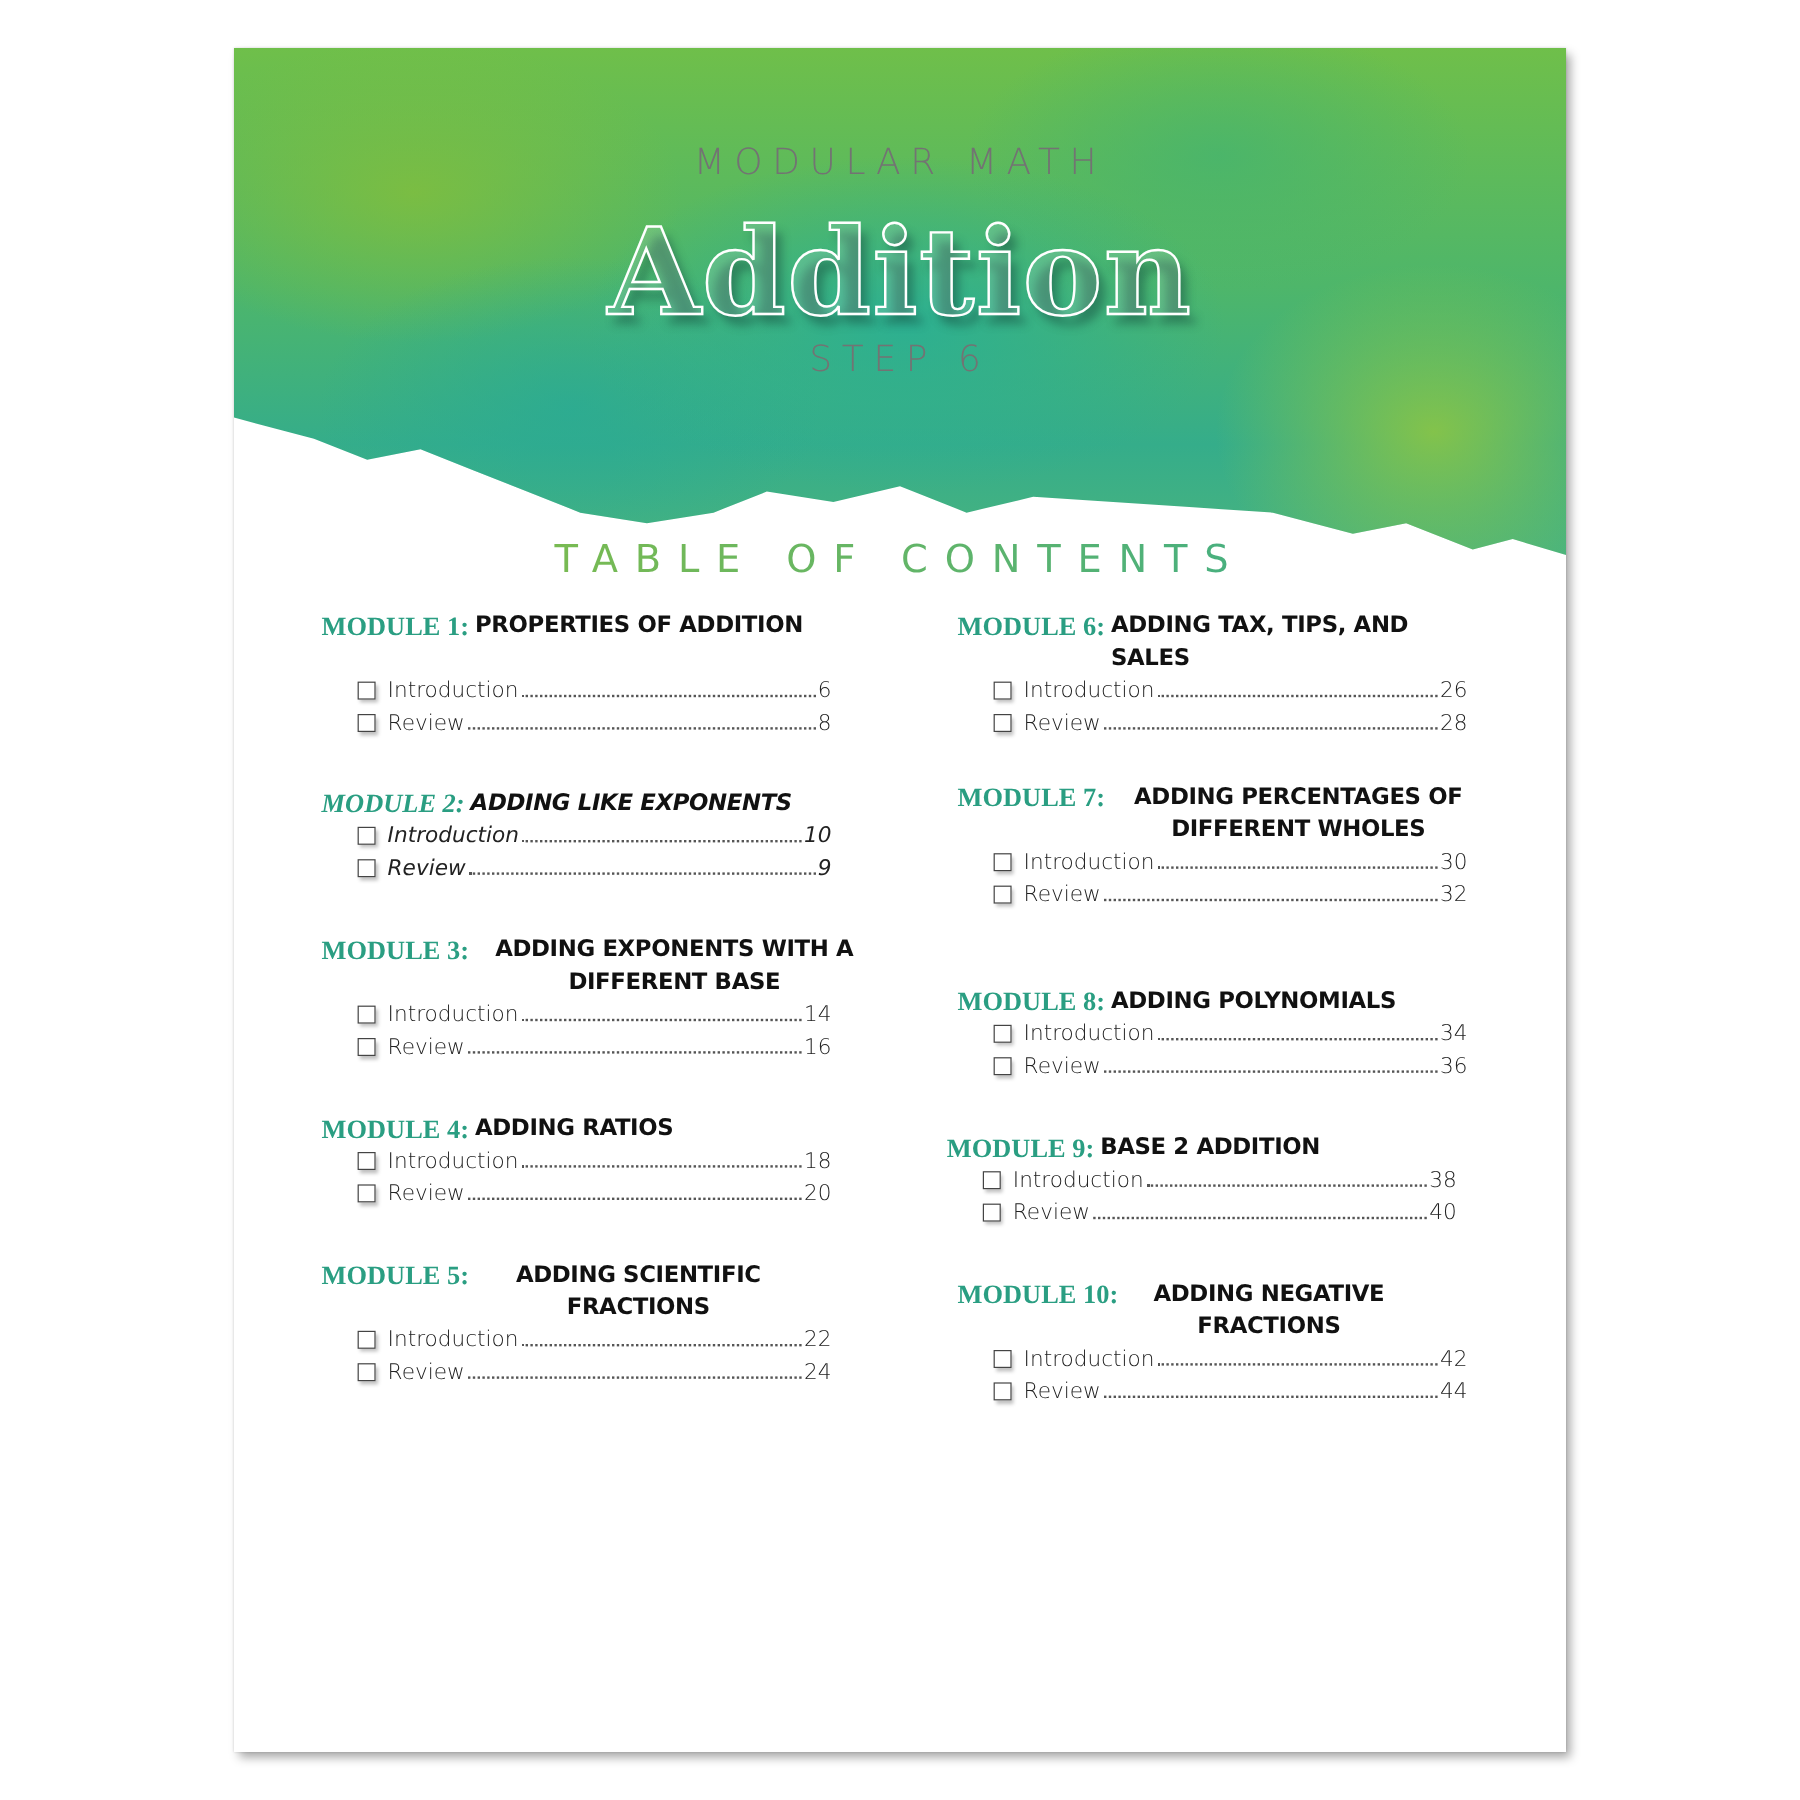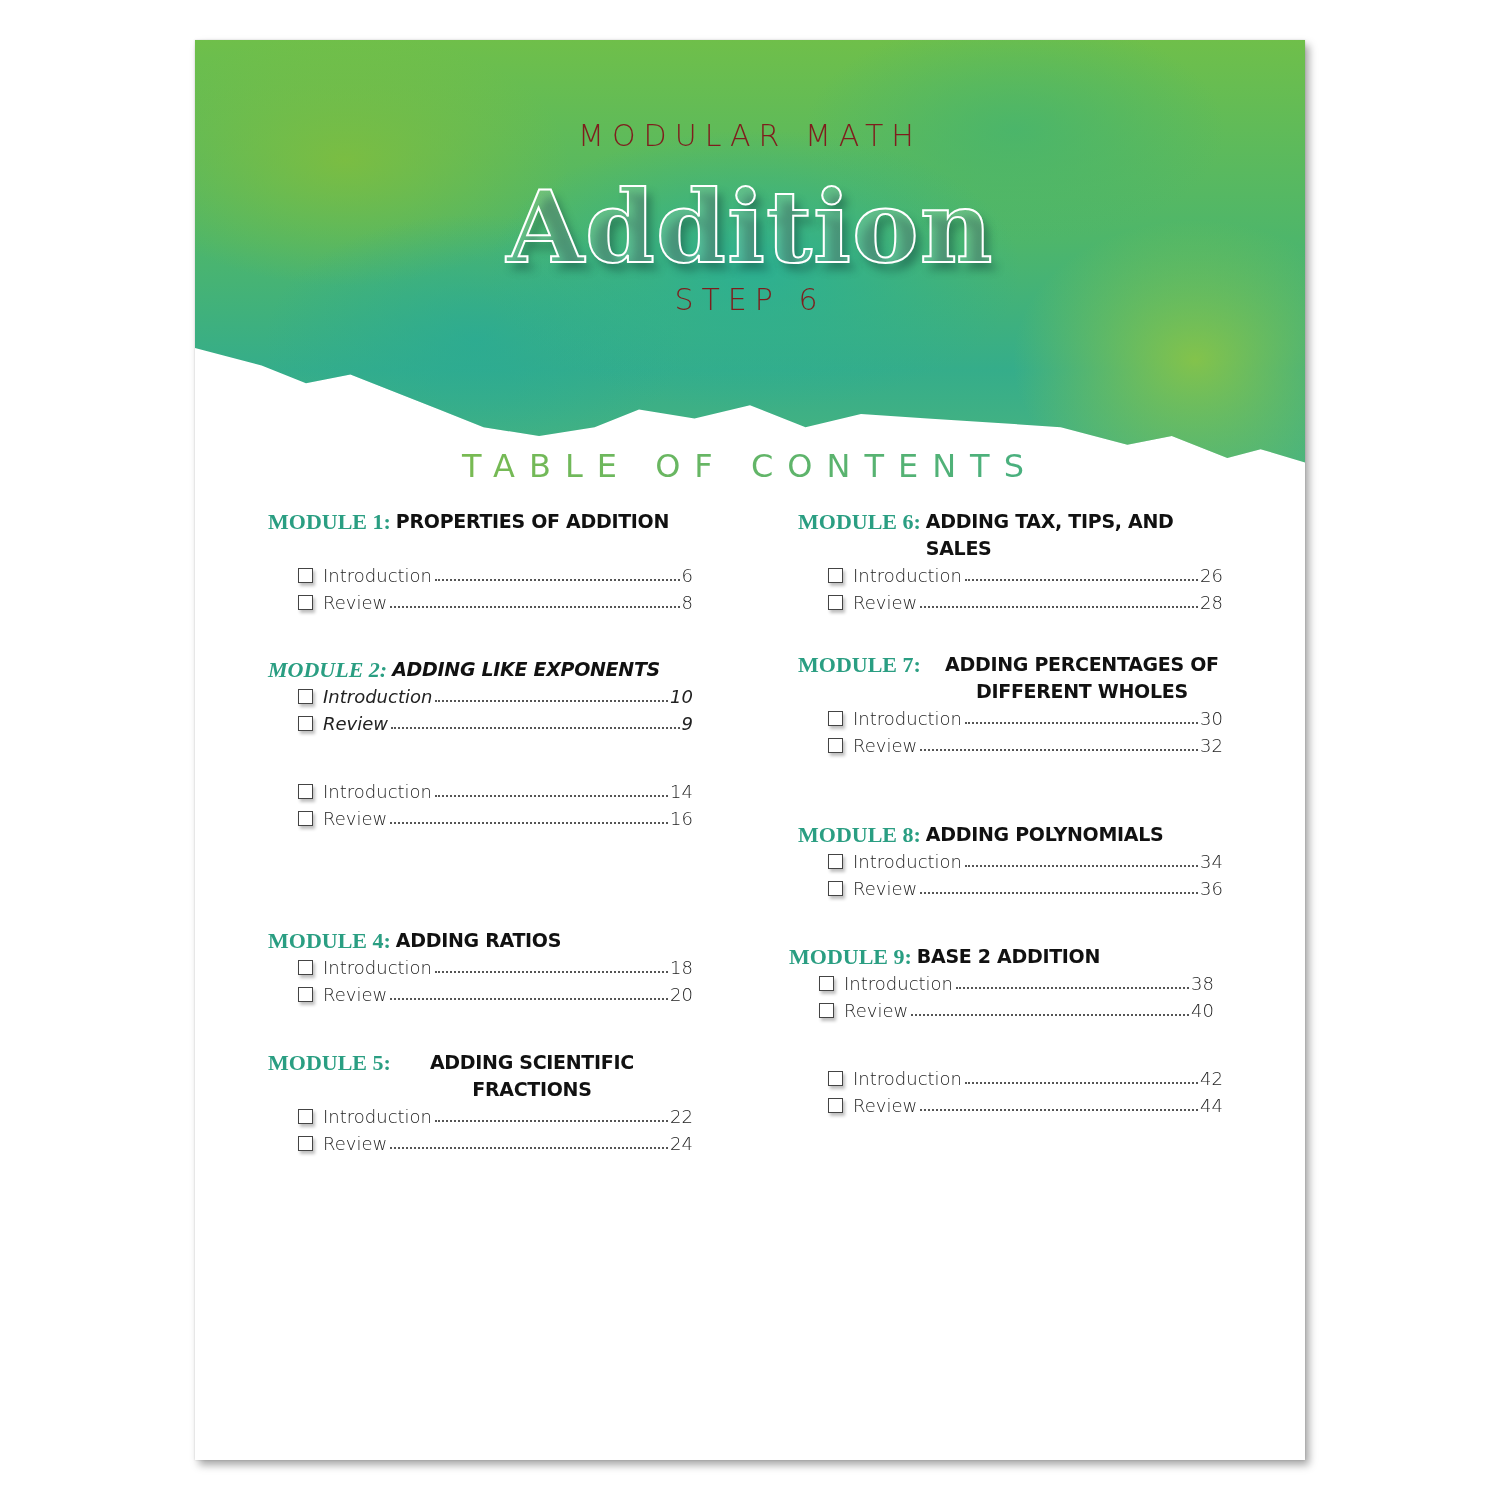--- a/index.html
+++ b/index.html
@@ -19,21 +19,21 @@
       radial-gradient(ellipse 380px 200px at 560px 230px, rgba(40,175,150,0.85), rgba(40,175,150,0) 70%),
       radial-gradient(ellipse 300px 180px at 280px 300px, rgba(40,170,150,0.7), rgba(40,170,150,0) 70%),
       radial-gradient(ellipse 260px 200px at 1000px 320px, rgba(150,200,60,0.8), rgba(150,200,60,0) 70%),
       radial-gradient(ellipse 320px 180px at 150px 120px, rgba(130,190,60,0.8), rgba(130,190,60,0) 70%),
       radial-gradient(ellipse 300px 160px at 820px 90px, rgba(70,180,110,0.8), rgba(70,180,110,0) 70%),
       linear-gradient(180deg, #6fbf4a 0%, #4eb66a 45%, #35ad8a 75%, #4db57c 100%);
     clip-path: polygon(0% 0%, 100% 0%, 100% 96%, 96% 93%, 93% 95%, 88% 90%, 84% 92%, 78% 88%, 72% 87%, 66% 86%, 60% 85%, 55% 88%, 50% 83%, 45% 86%, 40% 84%, 36% 88%, 31% 90%, 26% 88%, 22% 84%, 18% 80%, 14% 76%, 10% 78%, 6% 74%, 3% 72%, 0% 70%);
   }
   .banner-title-sm {
     position: absolute; left: 0; width: 1110px; text-align: center;
-    color: #7f1d1d; font-family: "DejaVu Sans", sans-serif; font-weight: 300;
+    color: #737373; font-family: "DejaVu Sans", sans-serif; font-weight: 300;
     letter-spacing: 8px;
   }
   .series { top: 78px; font-size: 30px; }
   .step { top: 242px; font-size: 30px; }
   .main-title {
     position: absolute; left: 0; top: 128px; width: 1110px; text-align: center;
     font-family: "DejaVu Serif", serif; font-size: 100px; font-weight: bold;
     color: rgba(255,255,255,0.15);
     -webkit-text-stroke: 2px #ffffff;
     text-shadow: 6px 8px 8px rgba(20,70,60,0.45);
@@ -115,20 +115,24 @@
       <div class="entry">
           <span class="cb"></span>
           <span class="entry-label">Review</span>
           <span class="dots"></span>
           <span class="entry-page">9</span>
         </div>
     </div>
   </div>
 
   <div class="module" style="left:73px; top:738px; width:460px;">
+    <div class="mod-head">
+        <span class="mod-label">MODULE 3:</span>
+        <span class="mod-name" style="text-align:center;">ADDING EXPONENTS WITH A DIFFERENT BASE</span>
+      </div>
     <div class="entries">
       <div class="entry">
           <span class="cb"></span>
           <span class="entry-label">Introduction</span>
           <span class="dots"></span>
           <span class="entry-page">14</span>
         </div>
       <div class="entry">
           <span class="cb"></span>
           <span class="entry-label">Review</span>
@@ -258,20 +262,24 @@
       <div class="entry">
           <span class="cb"></span>
           <span class="entry-label">Review</span>
           <span class="dots"></span>
           <span class="entry-page">40</span>
         </div>
     </div>
   </div>
 
   <div class="module" style="left:603px; top:1025px; width:380px;">
+    <div class="mod-head">
+        <span class="mod-label">MODULE 10:</span>
+        <span class="mod-name" style="text-align:center;">ADDING NEGATIVE FRACTIONS</span>
+      </div>
     <div class="entries">
       <div class="entry">
           <span class="cb"></span>
           <span class="entry-label">Introduction</span>
           <span class="dots"></span>
           <span class="entry-page">42</span>
         </div>
       <div class="entry">
           <span class="cb"></span>
           <span class="entry-label">Review</span>

